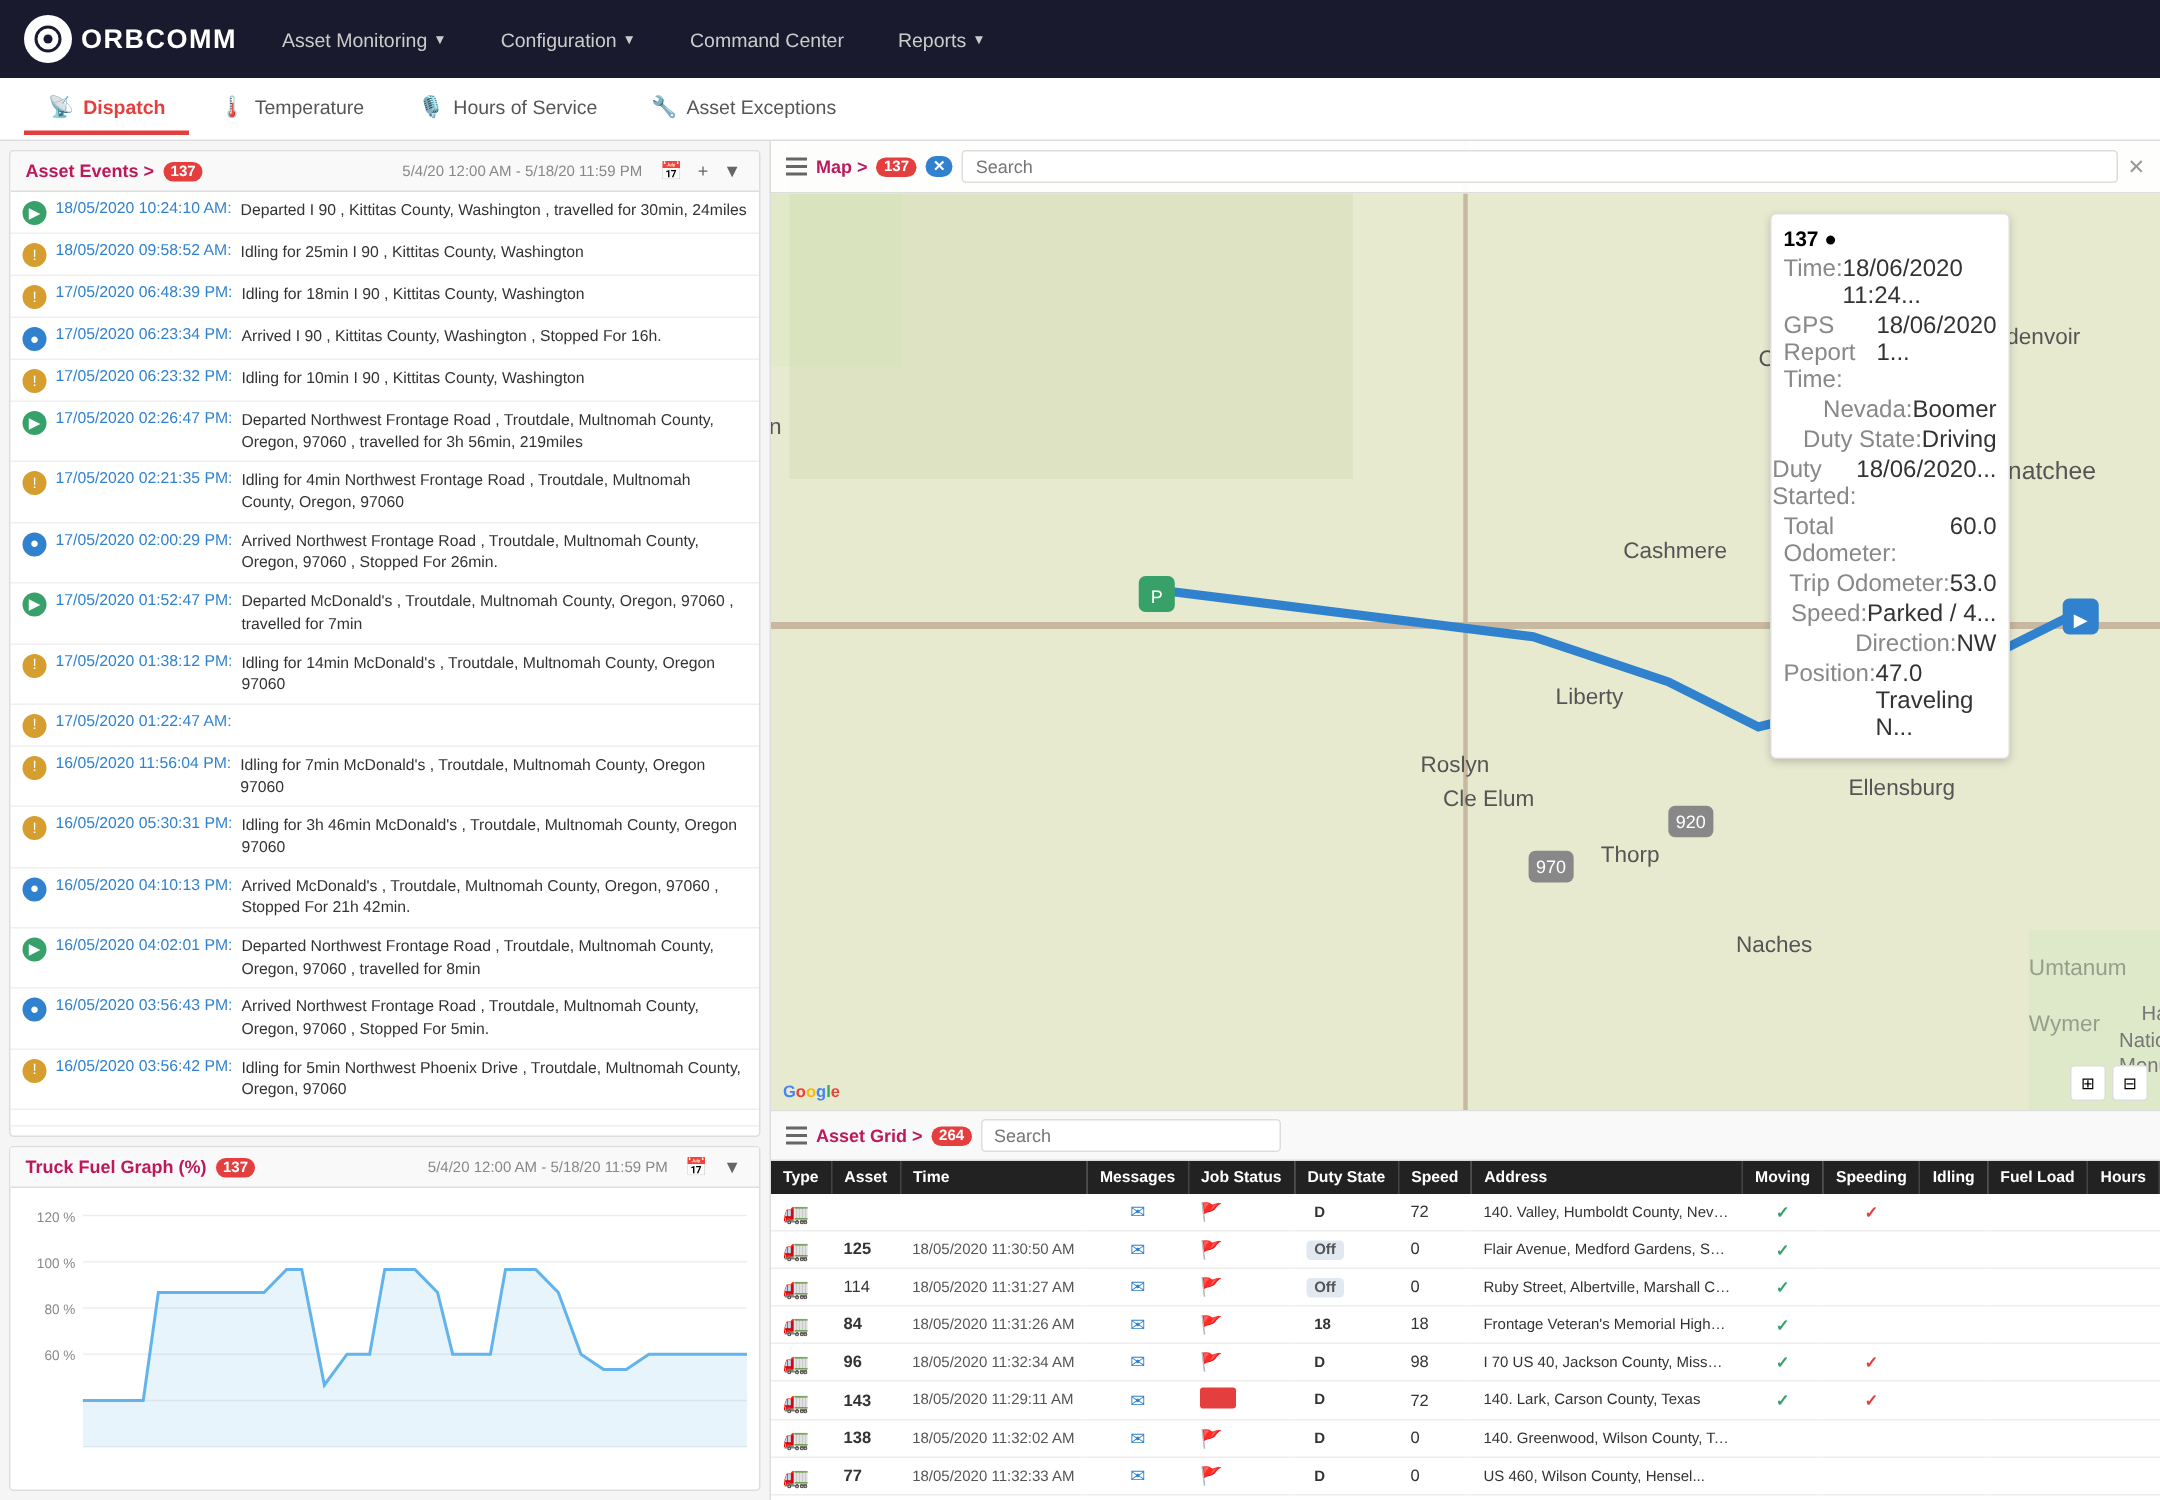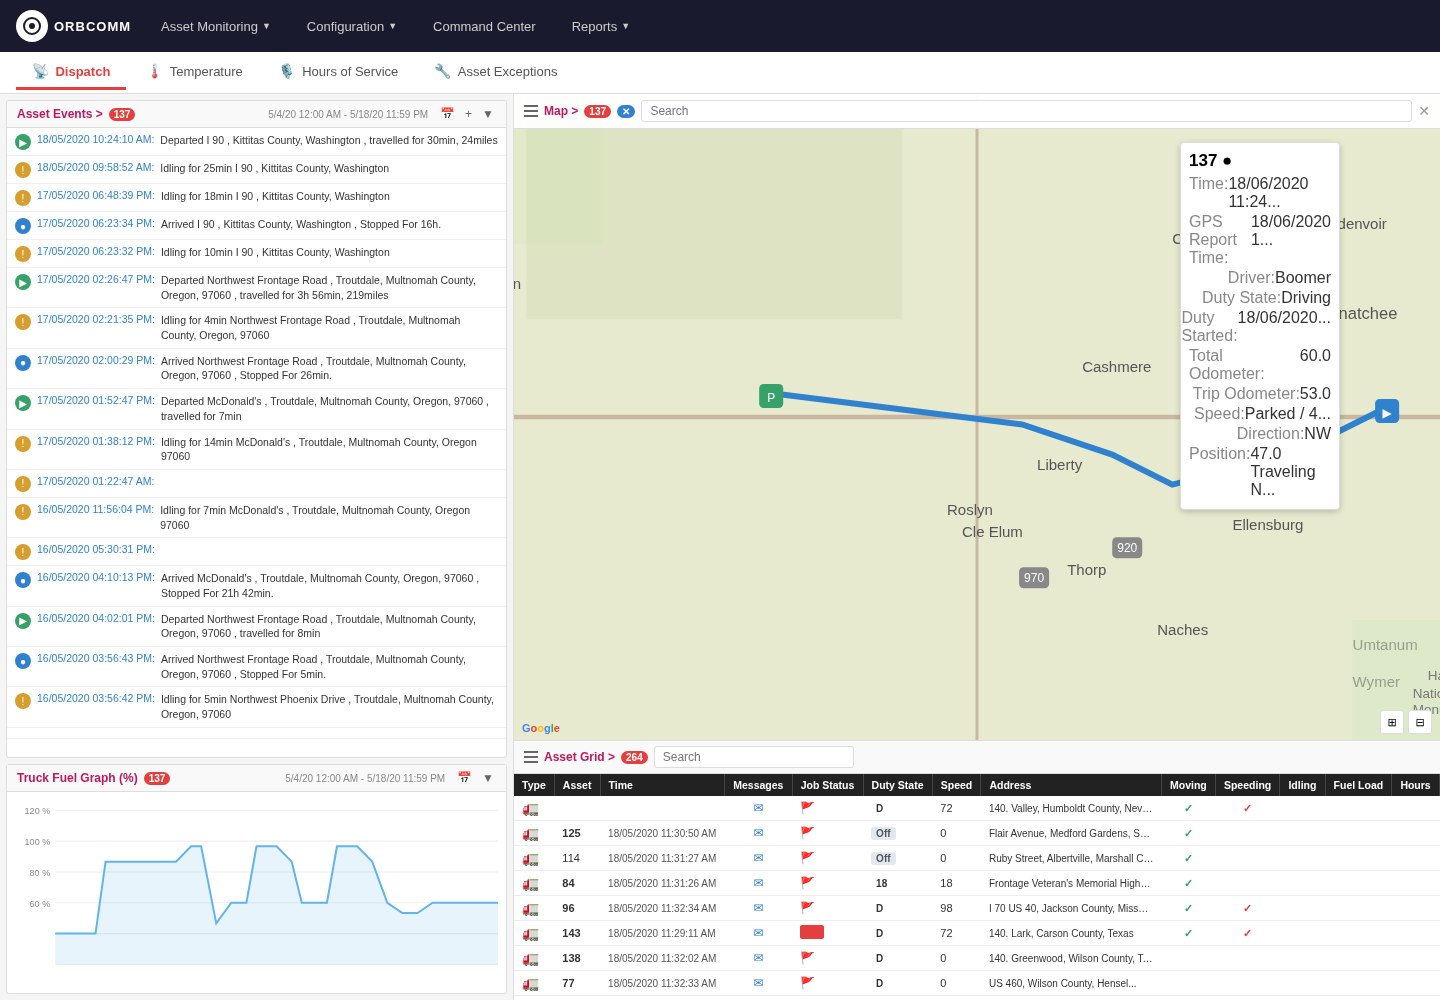--- a/index.html
+++ b/index.html
@@ -12,21 +12,21 @@
       display: flex;
       align-items: center;
       padding: 0 16px;
       gap: 24px;
       position: relative;
       z-index: 100;
     }
     .logo {
       color: white;
       font-weight: bold;
-      font-size: 13px;
+      font-size: 18px;
       letter-spacing: 1px;
       display: flex;
       align-items: center;
       gap: 2px;
     }
     .logo-circle {
       width: 32px; height: 32px;
       background: white;
       border-radius: 50%;
       display: inline-flex;
@@ -267,21 +267,21 @@
       border: 1px solid #ddd;
       border-radius: 4px;
       padding: 8px;
       font-size: 10px;
       width: 160px;
       box-shadow: 0 2px 6px rgba(0,0,0,0.2);
       z-index: 20;
     }
     .map-tooltip-title {
       font-weight: bold;
-      font-size: 17px;
+      font-size: 14px;
       margin-bottom: 4px;
     }
     .map-tooltip-row {
       display: flex;
       justify-content: flex-end;
       margin-bottom: 2px;
       font-size: 16px;
     }
     .map-tooltip-label { color: #888; }
     .map-tooltip-value { color: #333; font-weight: 500; }
@@ -532,20 +532,21 @@
       <span class="event-time">17/05/2020 01:22:47 AM:</span>
     </div>
           <div class="event-item">
       <div class="event-icon yellow">!</div>
       <span class="event-time">16/05/2020 11:56:04 PM:</span>
       <span class="event-text">Idling for 7min McDonald's , Troutdale, Multnomah County, Oregon 97060</span>
     </div>
           <div class="event-item">
       <div class="event-icon yellow">!</div>
       <span class="event-time">16/05/2020 05:30:31 PM:</span>
+      <span class="event-text">Idling for 3h 46min McDonald's , Troutdale, Multnomah County, Oregon 97060</span>
     </div>
           <div class="event-item">
       <div class="event-icon blue">●</div>
       <span class="event-time">16/05/2020 04:10:13 PM:</span>
       <span class="event-text">Arrived McDonald's , Troutdale, Multnomah County, Oregon, 97060 , Stopped For 21h 42min.</span>
     </div>
           <div class="event-item">
       <div class="event-icon green">▶</div>
       <span class="event-time">16/05/2020 04:02:01 PM:</span>
       <span class="event-text">Departed Northwest Frontage Road , Troutdale, Multnomah County, Oregon, 97060 , travelled for 8min</span>
@@ -671,21 +672,21 @@
         <div class="map-tooltip-title">137 ●</div>
         <div class="map-tooltip-row">
           <span class="map-tooltip-label">Time:</span>
           <span class="map-tooltip-value">18/06/2020 11:24...</span>
         </div>
         <div class="map-tooltip-row">
           <span class="map-tooltip-label">GPS Report Time:</span>
           <span class="map-tooltip-value">18/06/2020 1...</span>
         </div>
         <div class="map-tooltip-row">
-          <span class="map-tooltip-label">Driver:</span>
+          <span class="map-tooltip-label">Nevada:</span>
           <span class="map-tooltip-value">Boomer</span>
         </div>
         <div class="map-tooltip-row">
           <span class="map-tooltip-label">Duty State:</span>
           <span class="map-tooltip-value">Driving</span>
         </div>
         <div class="map-tooltip-row">
           <span class="map-tooltip-label">Duty Started:</span>
           <span class="map-tooltip-value">18/06/2020...</span>
         </div>

